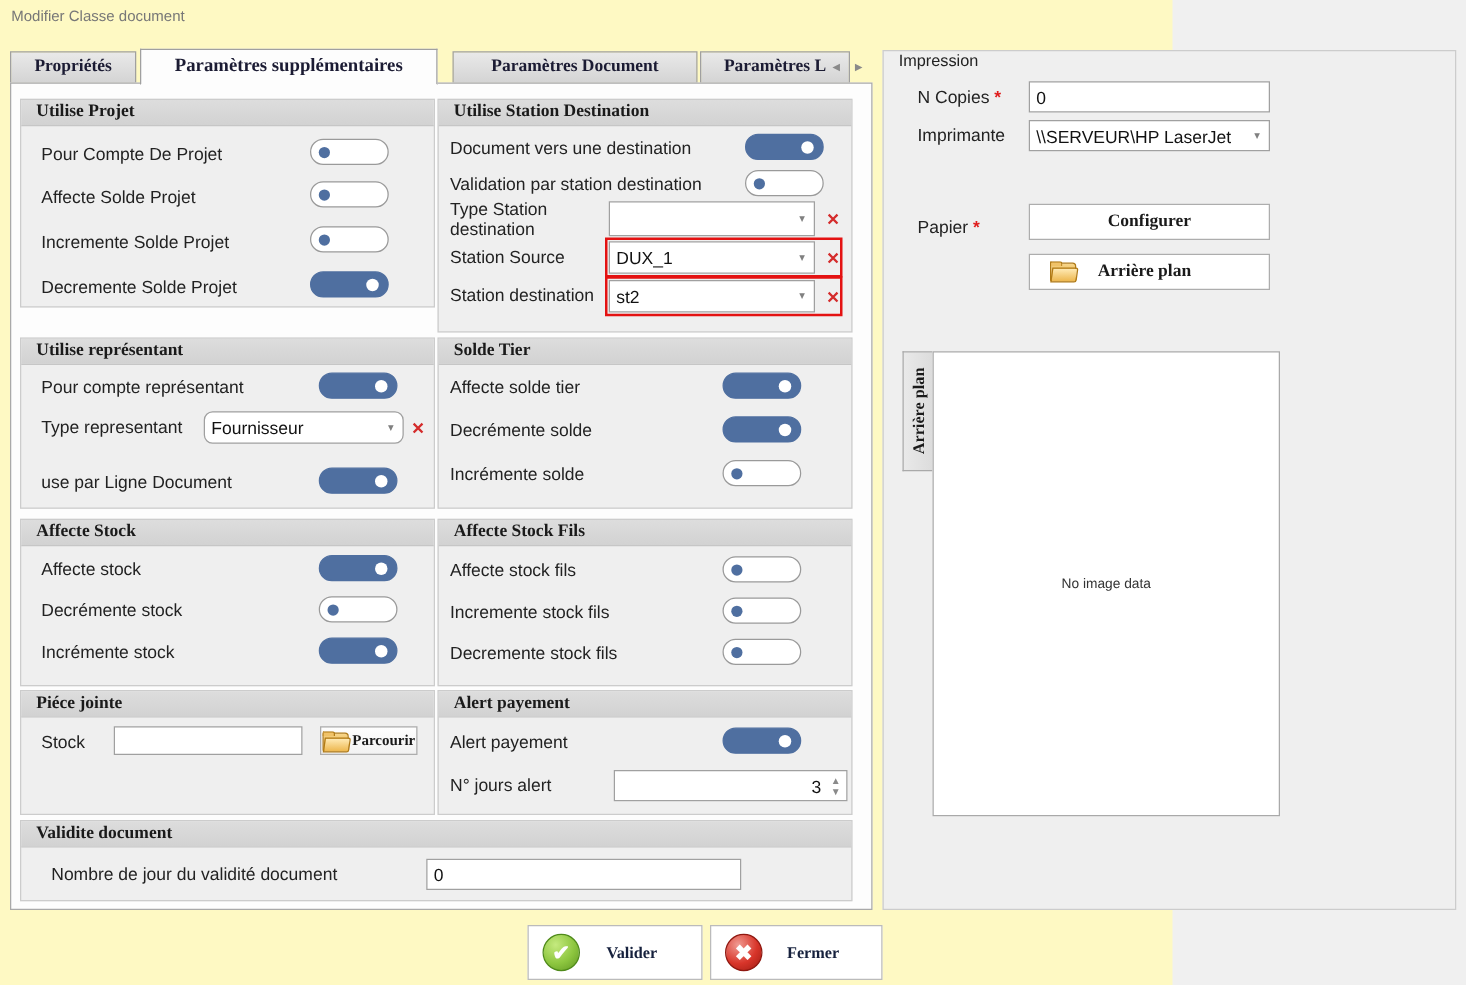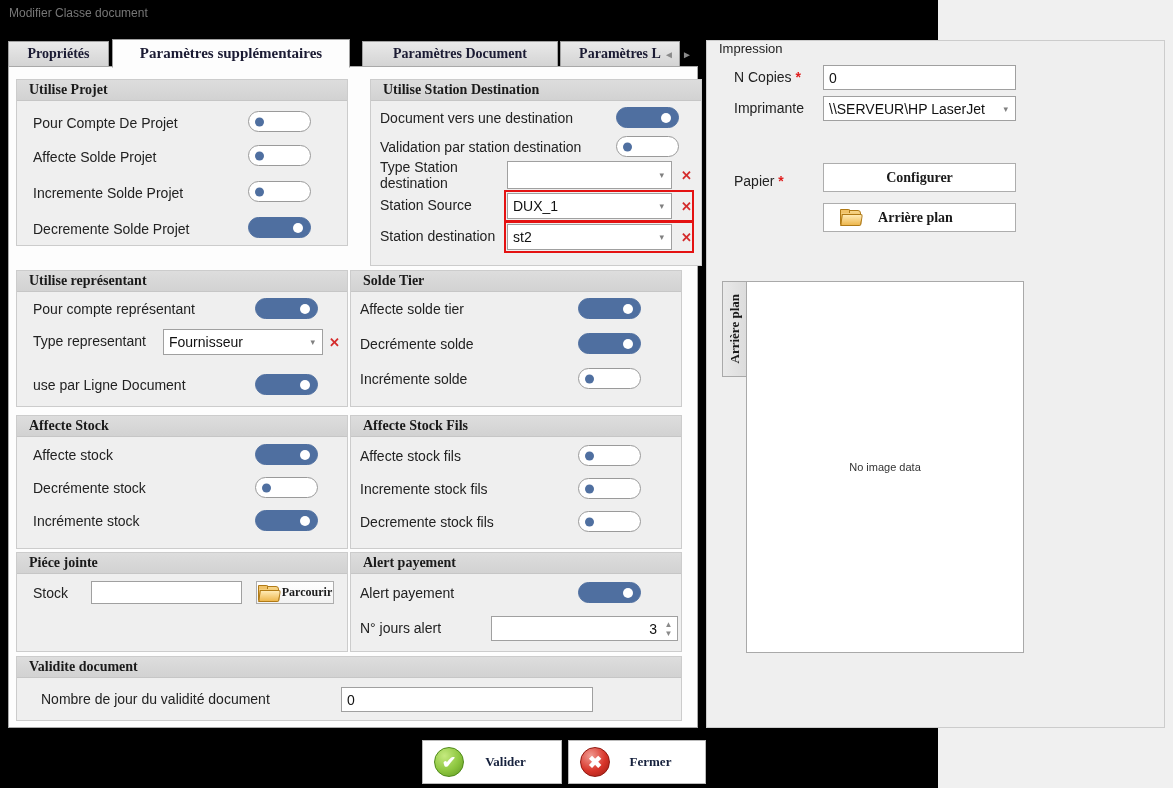--- a/index.html
+++ b/index.html
@@ -4,21 +4,21 @@
 <style>
   html, body {
     margin: 0; padding: 0;
     width: 1173px; height: 788px;
     background: #f0f0f0;
     font-family: "Liberation Sans", sans-serif;
     font-size: 13px;
     color: #222;
     overflow: hidden;
   }
-  #root { position: relative; width: 938px; height: 788px; background: #000000; }
+  #root { position: relative; width: 938px; height: 788px; background: #fef9c3; }
 
   
   .win-title {
     position: absolute; left: 9px; top: 6px;
     font-size: 12px; color: #777;
   }
 
   
   .tabstrip {
     position: absolute; left: 8px; top: 39px; width: 690px; height: 28px;
@@ -240,21 +240,21 @@
             <span class="knob"></span>
           </div>
 
         <div class="lbl" style="left:16px;top:120px;">Decremente Solde Projet</div>
         <div class="sw on" style="left:231px;top:116px;">
             <span class="knob"></span>
           </div>
       </div>
     </div>
 
-    <div class="group" style="left:361px;top:12px;width:332px;height:187px;">
+    <div class="group" style="left:341px;top:12px;width:332px;height:187px;">
       <div class="ghead">Utilise Station Destination</div>
       <div class="gbody">
         <div class="lbl" style="left:9px;top:9px;">Document vers une destination</div>
         <div class="sw on" style="left:245px;top:6px;">
             <span class="knob"></span>
           </div>
 
         <div class="lbl" style="left:9px;top:38px;">Validation par station destination</div>
         <div class="sw off" style="left:245px;top:35px;">
             <span class="knob"></span>
@@ -287,21 +287,21 @@
 
     <div class="group" style="left:7px;top:203px;width:332px;height:137px;">
       <div class="ghead">Utilise représentant</div>
       <div class="gbody">
         <div class="lbl" style="left:16px;top:9px;">Pour compte représentant</div>
         <div class="sw on" style="left:238px;top:6px;">
             <span class="knob"></span>
           </div>
 
         <div class="lbl" style="left:16px;top:41px;">Type representant</div>
-        <div class="combo" style="left:146px;top:37px;width:160px;height:26px;">
+        <div class="combo" style="left:146px;top:37px;width:160px;height:26px;border-radius:7px;">
           <span>Fournisseur</span>
           <span class="caret">▾</span>
         </div>
         <span class="clearx" style="left:312px;top:44px;">✕</span>
 
         <div class="lbl" style="left:16px;top:85px;">use par Ligne Document</div>
         <div class="sw on" style="left:238px;top:82px;">
             <span class="knob"></span>
           </div>
       </div>

